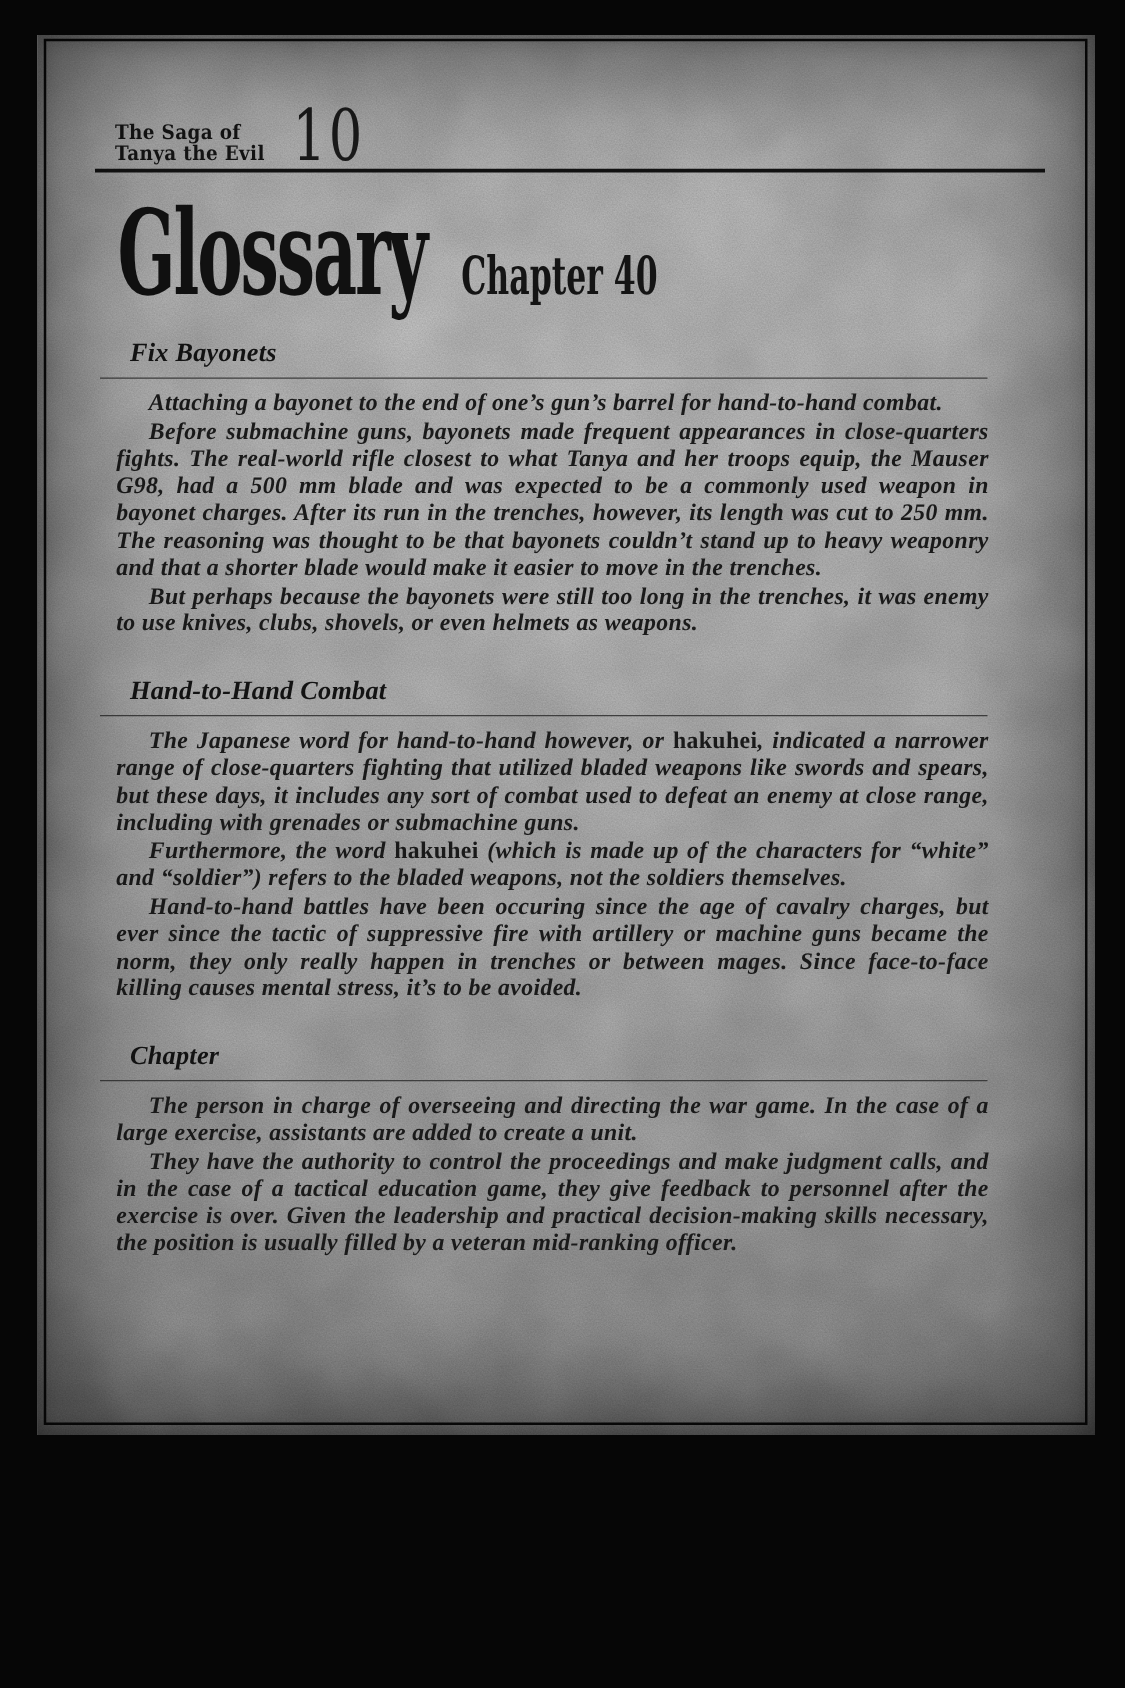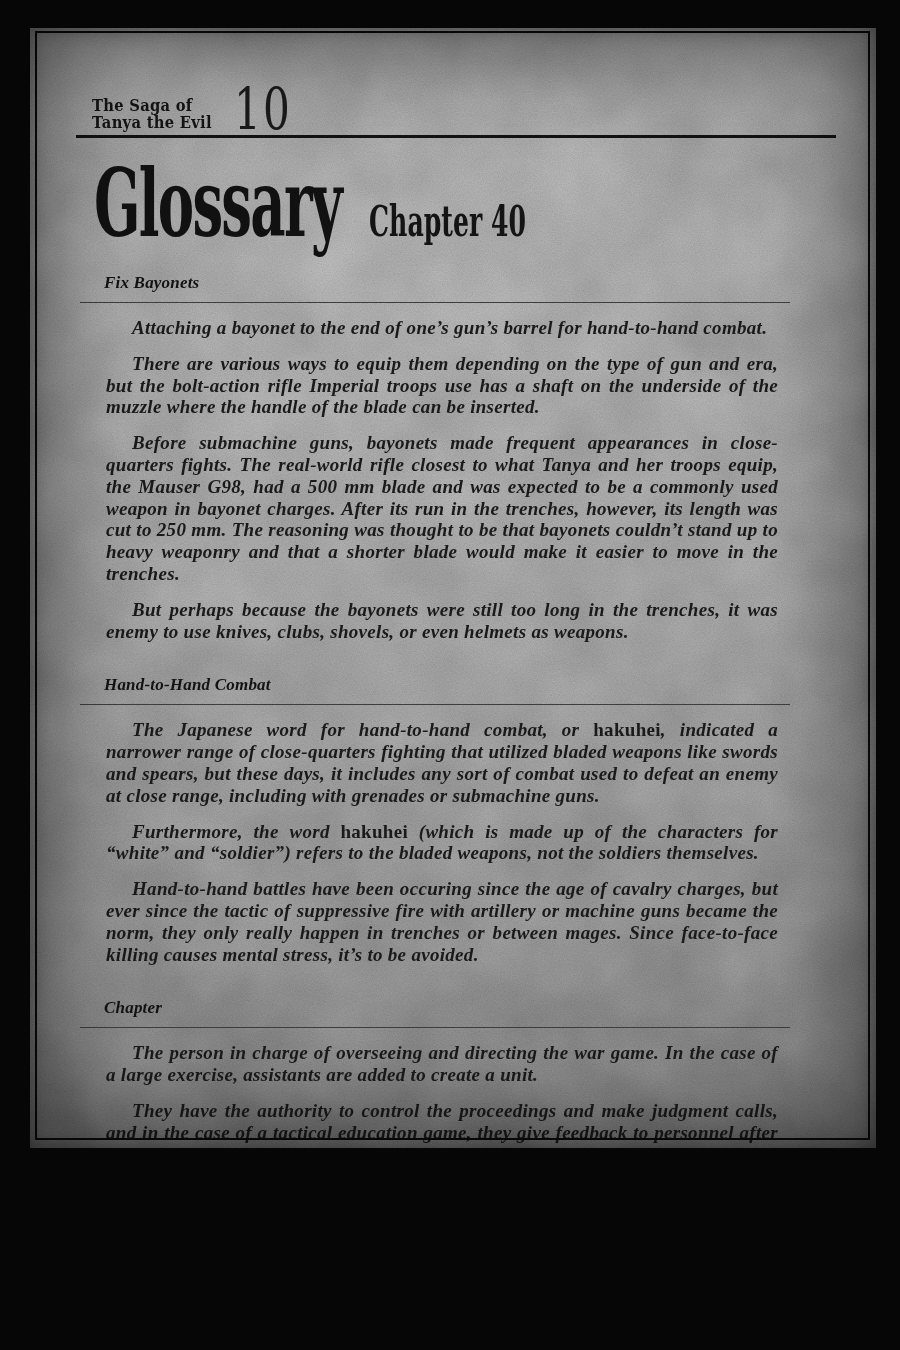--- a/index.html
+++ b/index.html
@@ -120,42 +120,42 @@
     color: #141414;
   }
 
   
   .section { margin-top: 30px; }
   .section.first { margin-top: 20px; }
   .section h2 {
     font-family: "Liberation Serif", serif;
     font-style: italic;
     font-weight: bold;
-    font-size: 17px;
+    font-size: 21px;
     line-height: 25px;
     margin: 0 0 0 12px;
     letter-spacing: 0.2px;
     color: #131313;
   }
   .sec-rule {
     height: 0;
     border-top: 1.5px solid #3e3e3e;
     width: 710px;
     margin: 7px 0 9px -12px;
   }
   .section p {
     font-family: "Liberation Serif", serif;
     font-style: italic;
     font-weight: bold;
     font-size: 19px;
     line-height: 21.8px;
     letter-spacing: 0.3px;
     text-align: justify;
     text-indent: 26px;
-    margin: 14px;
+    margin: 1px;
     color: #1a1a1a;
   }
   .upright { font-style: normal; }
 </style>
 </head>
 <body>
 
 <div class="scan">
   <div class="paper">
 
@@ -205,29 +205,28 @@
         </div>
         <div class="title-sub-wrap">
           <span class="title-sub">Chapter 40</span>
         </div>
       </div>
 
       <section class="section first">
         <h2>Fix Bayonets</h2>
         <div class="sec-rule"></div>
         <p>Attaching a bayonet to the end of one’s gun’s barrel for hand-to-hand combat.</p>
-        <p>There are various ways to equip them depending on the type of gun and era, but the bolt-action rifle Imperial troops use has a shaft on the underside of the muzzle where the handle of the blade can be inserted.</p>
         <p>Before submachine guns, bayonets made frequent appearances in close-quarters fights. The real-world rifle closest to what Tanya and her troops equip, the Mauser G98, had a 500 mm blade and was expected to be a commonly used weapon in bayonet charges. After its run in the trenches, however, its length was cut to 250 mm. The reasoning was thought to be that bayonets couldn’t stand up to heavy weaponry and that a shorter blade would make it easier to move in the trenches.</p>
         <p>But perhaps because the bayonets were still too long in the trenches, it was enemy to use knives, clubs, shovels, or even helmets as weapons.</p>
       </section>
 
       <section class="section">
         <h2>Hand-to-Hand Combat</h2>
         <div class="sec-rule"></div>
-        <p><span>The Japanese word for hand-to-hand combat, or </span><span class="upright">hakuhei</span><span>, indicated a narrower range of close-quarters fighting that utilized bladed weapons like swords and spears, but these days, it includes any sort of combat used to defeat an enemy at close range, including with grenades or submachine guns.</span></p>
+        <p><span>The Japanese word for hand-to-hand however, or </span><span class="upright">hakuhei</span><span>, indicated a narrower range of close-quarters fighting that utilized bladed weapons like swords and spears, but these days, it includes any sort of combat used to defeat an enemy at close range, including with grenades or submachine guns.</span></p>
         <p><span>Furthermore, the word </span><span class="upright">hakuhei</span><span> (which is made up of the characters for “white” and “soldier”) refers to the bladed weapons, not the soldiers themselves.</span></p>
         <p>Hand-to-hand battles have been occuring since the age of cavalry charges, but ever since the tactic of suppressive fire with artillery or machine guns became the norm, they only really happen in trenches or between mages. Since face-to-face killing causes mental stress, it’s to be avoided.</p>
       </section>
 
       <section class="section">
         <h2>Chapter</h2>
         <div class="sec-rule"></div>
         <p>The person in charge of overseeing and directing the war game. In the case of a large exercise, assistants are added to create a unit.</p>
         <p>They have the authority to control the proceedings and make judgment calls, and in the case of a tactical education game, they give feedback to personnel after the exercise is over. Given the leadership and practical decision-making skills necessary, the position is usually filled by a veteran mid-ranking officer.</p>
       </section>

